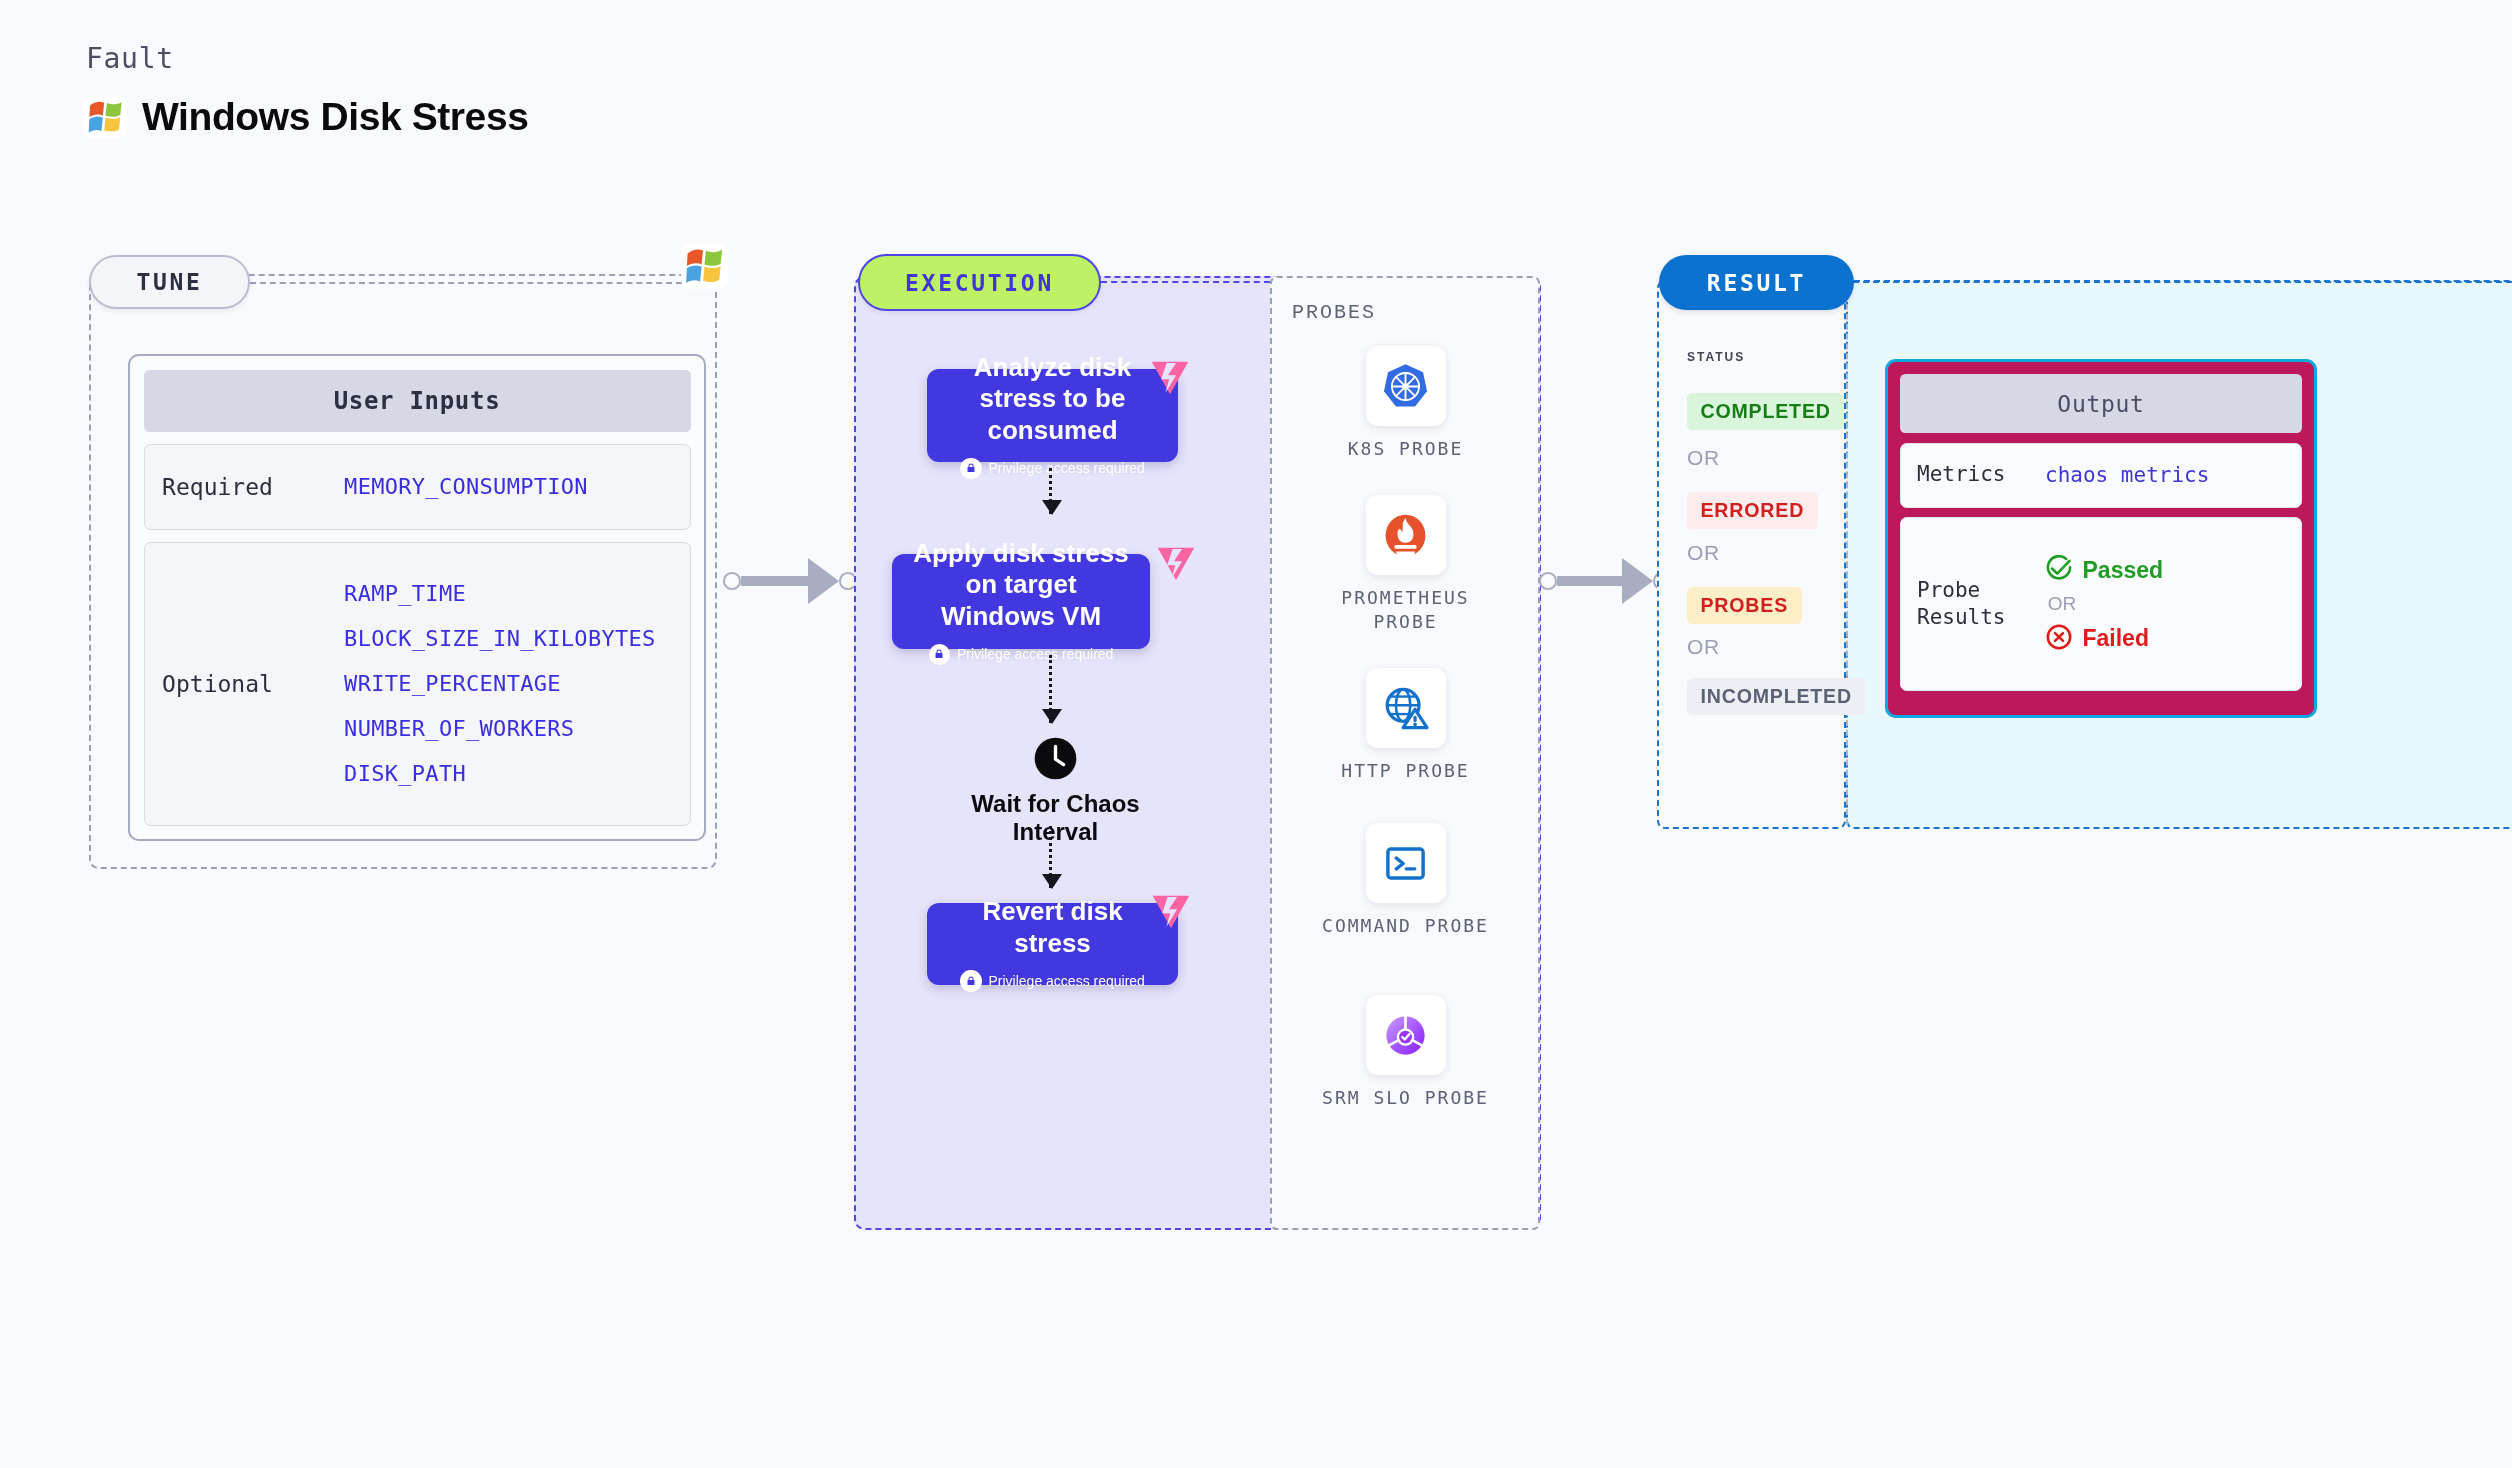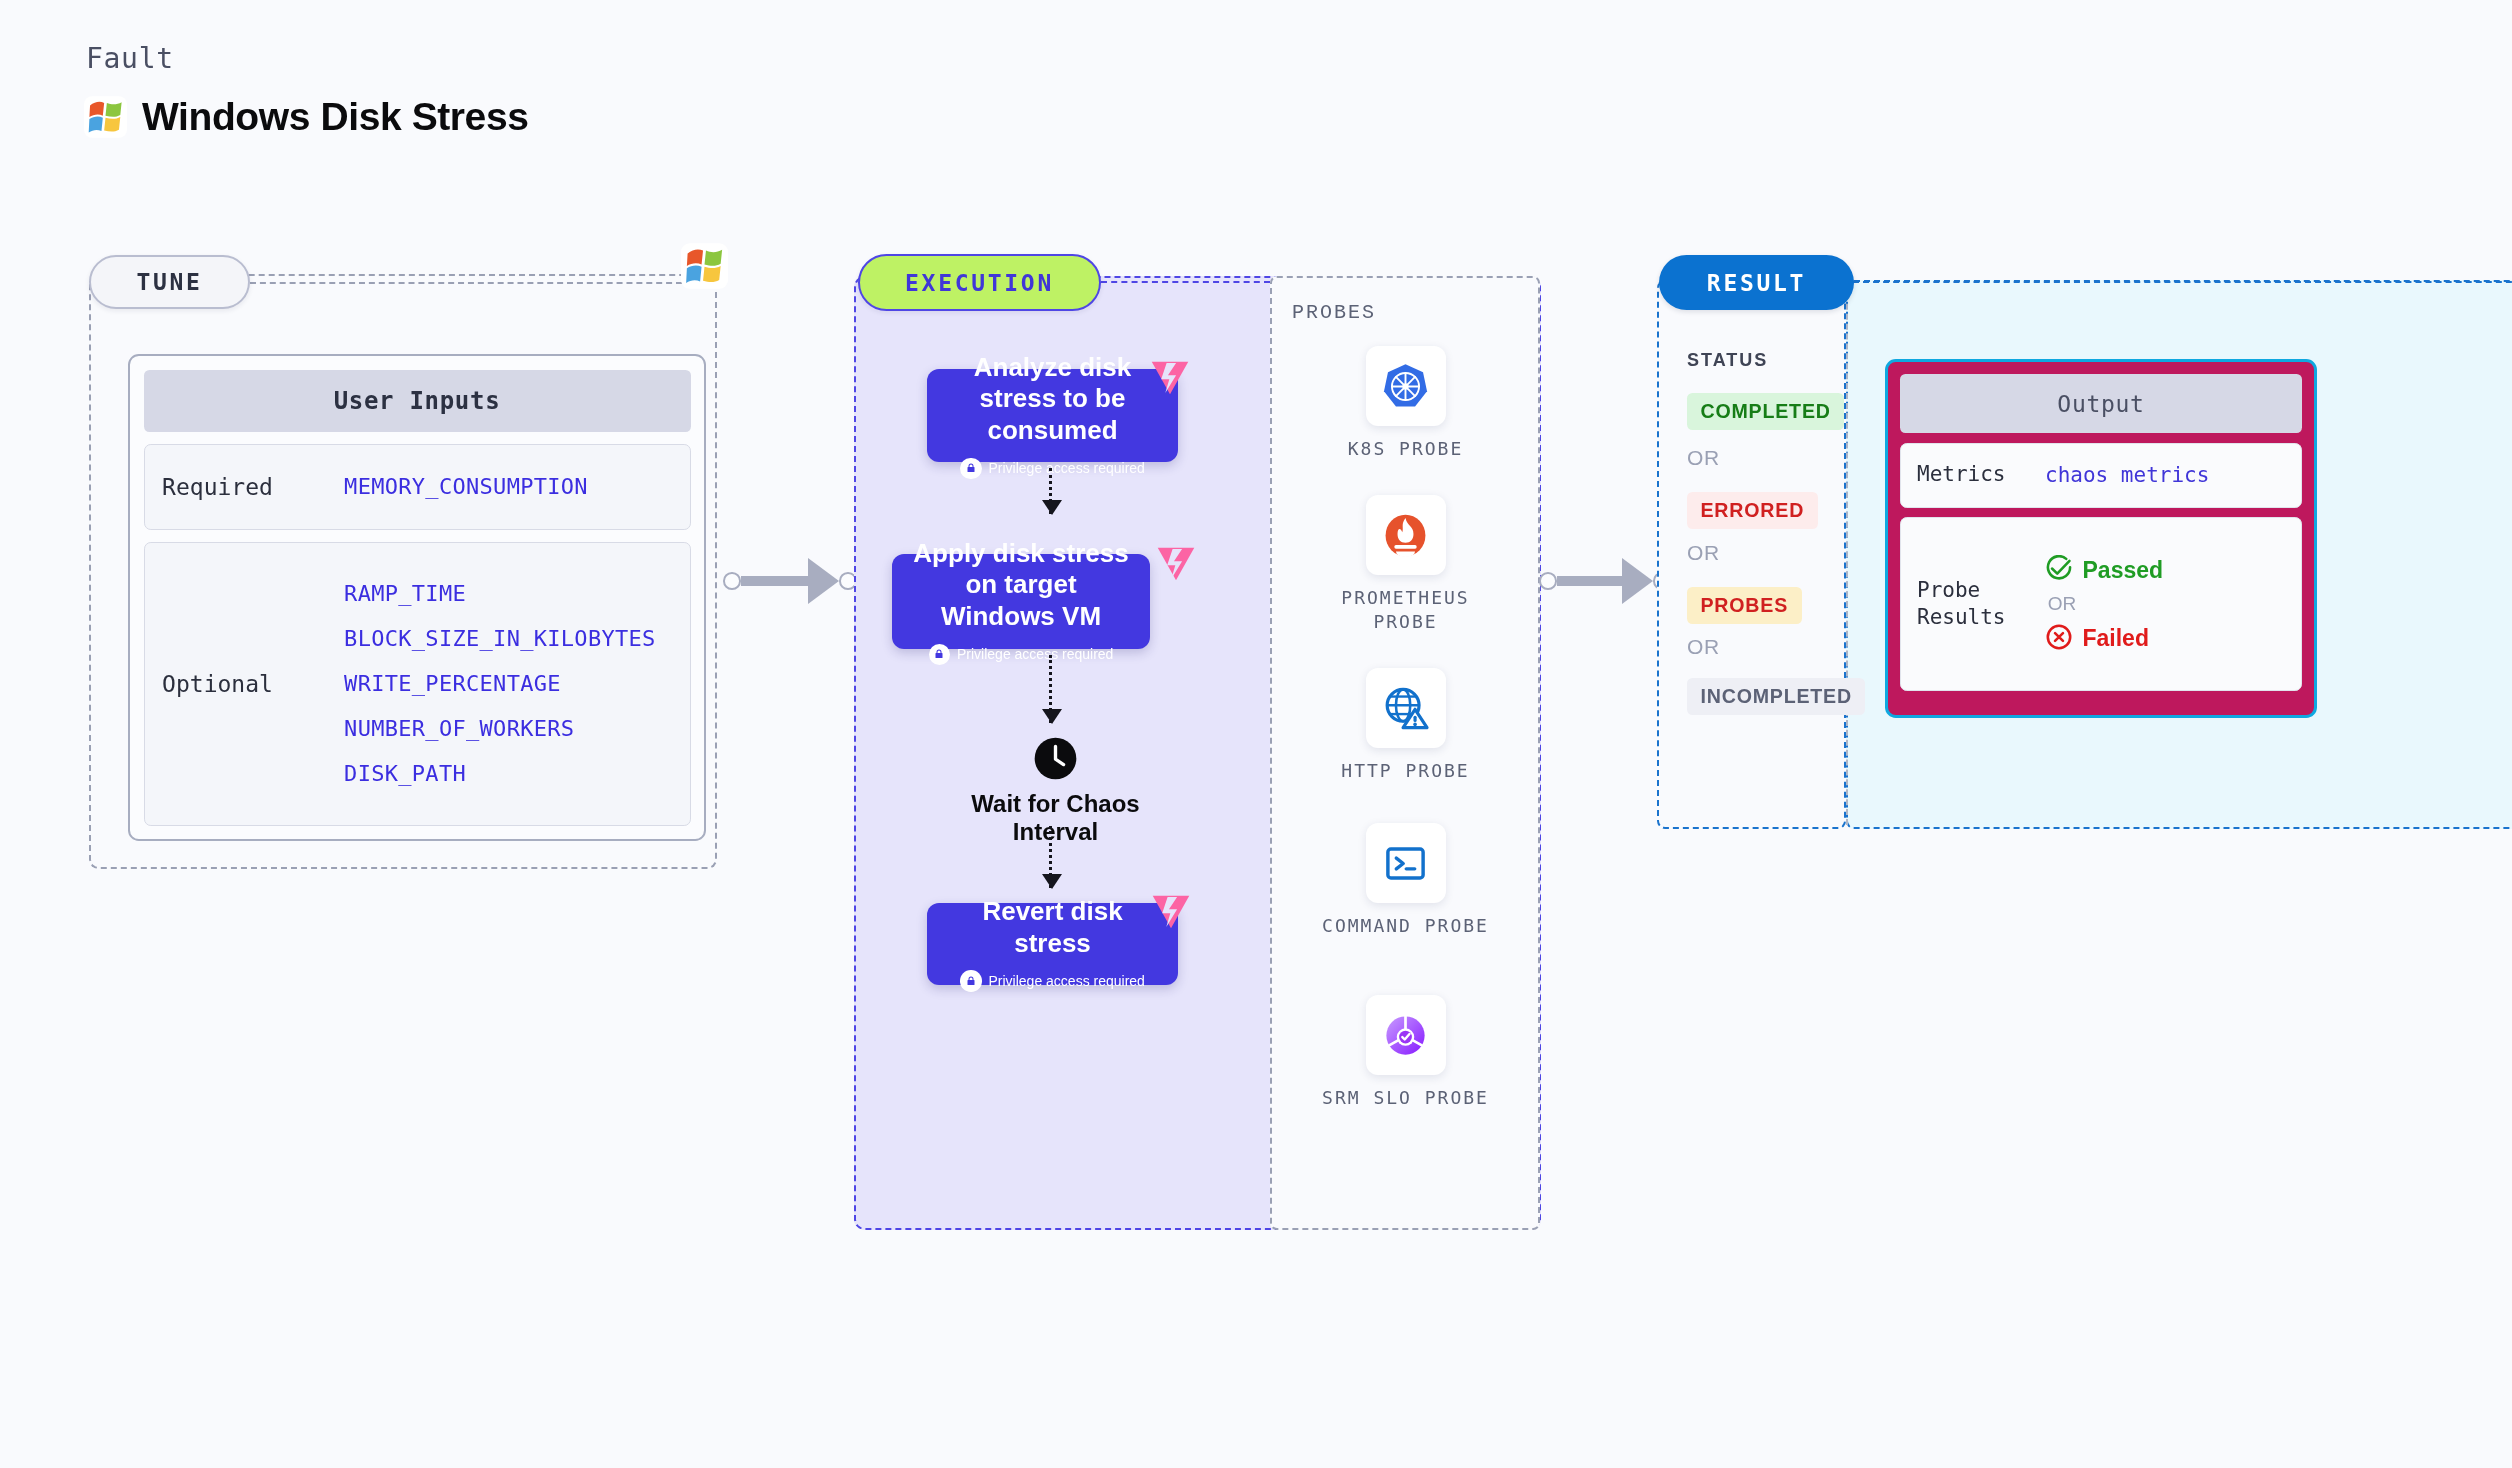--- a/index.html
+++ b/index.html
@@ -236,21 +236,21 @@
   }
   .pr1 { top: 346px; }
   .pr2 { top: 495px; }
   .pr3 { top: 668px; }
   .pr4 { top: 823px; }
   .pr5 { top: 995px; }
 
   
   .status-title {
     position: absolute; left: 1687px; top: 350px;
-    font-size: 18px; font-weight: 700; color: #3f4455; letter-spacing: 2px;
+    font-size: 12px; font-weight: 700; color: #3f4455; letter-spacing: 2px;
   }
   .chip {
     position: absolute; left: 1687px;
     border-radius: 5.4px; display: inline-flex; align-items: center;
     font-size: 19.6px; font-weight: 700; letter-spacing: 0.8px;
     padding: 6.8px 13.5px;
   }
   .chip-completed { top: 393px; background: #d9f5dc; color: #177d17; }
   .chip-errored   { top: 492px; background: #fdecec; color: #d02020; }
   .chip-queued    { top: 587px; background: #fcefc7; color: #d02020; }

